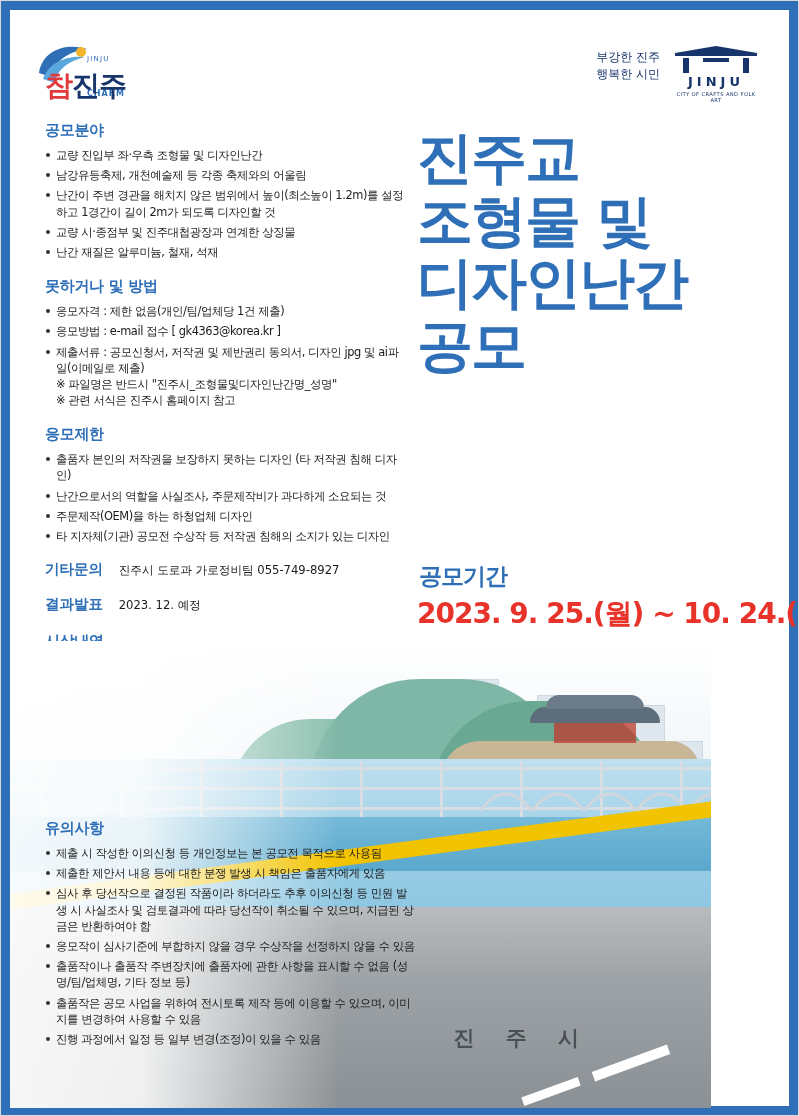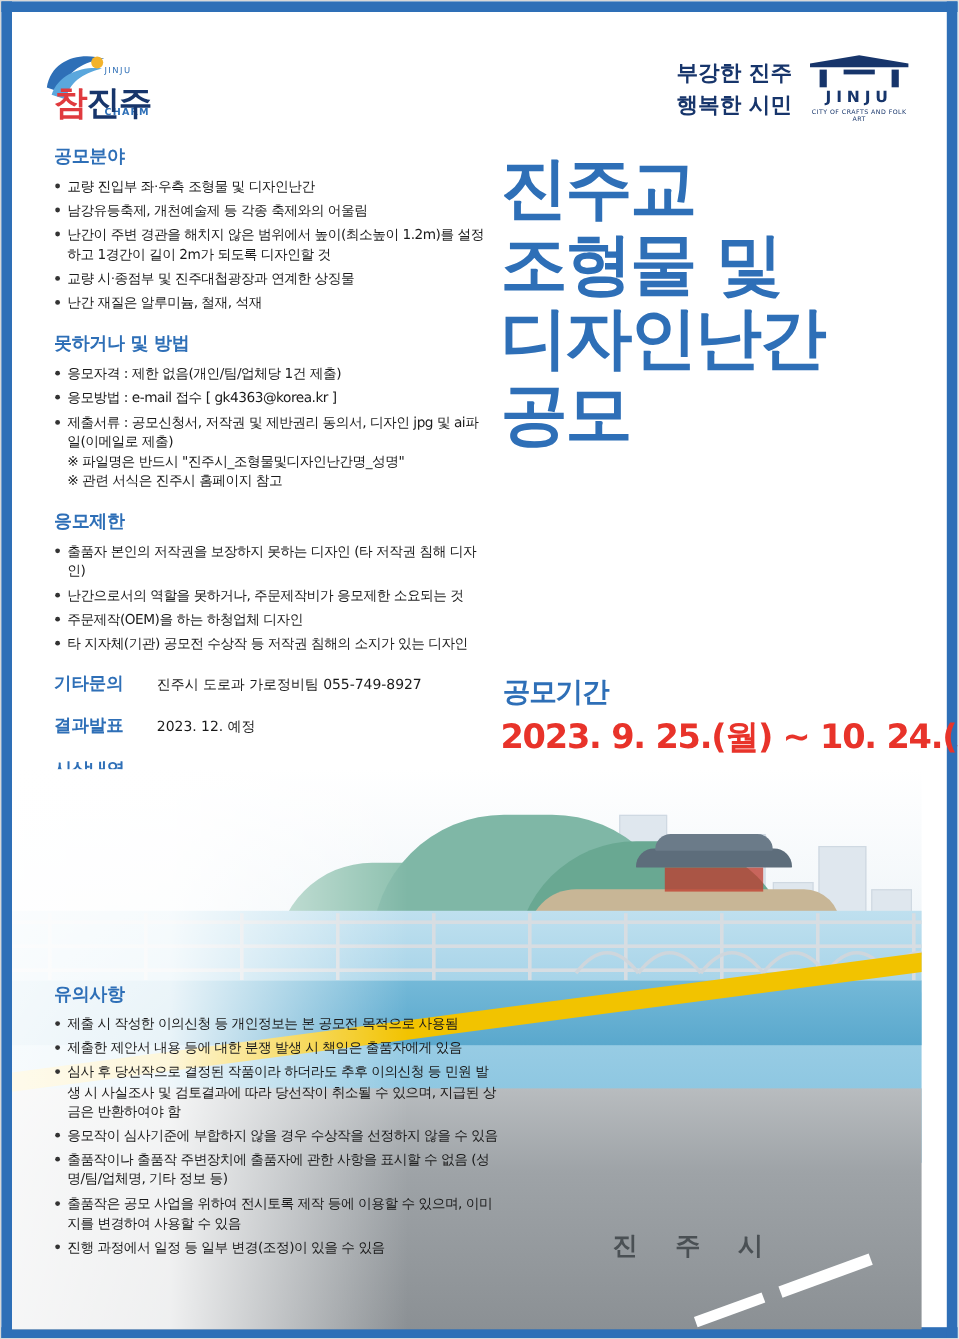--- a/index.html
+++ b/index.html
@@ -44,21 +44,21 @@
   .logo .kr {
     position:absolute; left:10px; top:28px;
     font-size:28px; font-weight:bold; color:#17356b; letter-spacing:-1px;
   }
   .logo .kr .red { color:#e03a3e; }
 
   
   .slogan {
     position:absolute; right:138px; top:48px;
     text-align:center; line-height:1.45;
-    font-size:18px; font-weight:bold; color:#17356b;
+    font-size:12px; font-weight:normal; color:#17356b;
   }
   .ci {
     position:absolute; right:36px; top:44px; width:92px; height:52px;
     text-align:center;
   }
   .ci .gate { width:86px; height:28px; position:relative; margin:0 auto; }
   .ci .ci-name {
     font-size:13px; letter-spacing:4px; color:#17356b; font-weight:bold;
     margin-top:1px;
   }
@@ -82,21 +82,21 @@
     font-size:11.4px; line-height:1.42; letter-spacing:-0.4px; color:#1a1a1a;
   }
   ul.bul > li:before {
     content:""; position:absolute; left:1px; top:6px;
     width:4px; height:4px; border-radius:50%; background:#333;
   }
   .note { display:block; letter-spacing:-0.4px; }
 
   .inline-sec { margin-top:16px; font-size:11.6px; }
   .inline-sec .lbl {
-    color:#2e6fb7; font-weight:bold; font-size:14.5px; margin-right:24px;
+    color:#2e6fb7; font-weight:bold; font-size:14.5px; margin-right:12px;
   }
   .inline-sec .val { color:#1a1a1a; font-size:11.6px;text-align:right; }
 
   
   .prize-table {
     border-collapse:collapse; margin:7px 0 0 12px; width:295px;
     background:#ffffff;
   }
   .prize-table td {
     border:1px solid #9bb8d4; height:19px;
@@ -120,21 +120,21 @@
     position:absolute; left:418px; top:560px;
     font-size:23px; font-weight:bold; color:#2e6fb7; letter-spacing:-1px;
   }
   .period-date {
     position:absolute; left:416px; top:594px;
     font-size:28px; font-weight:bold; color:#e8332a; letter-spacing:-1px;
     white-space:nowrap;
   }
 
   
-  .illus { position:absolute; left:9px; top:640px; width:758px; height:467px; overflow:hidden;padding-left:36px; }
+  .illus { position:absolute; left:9px; top:640px; width:701px; height:467px; overflow:hidden;padding-left:36px; }
   .sky {
     position:absolute; left:0; top:0; width:781px; height:150px;
     background:linear-gradient(#ffffff, #eef4f8);
   }
   .city { position:absolute; right:0; top:8px; width:300px; height:180px; }
   .bldg { position:absolute; background:#dfe7ee; border:1px solid #cfd9e2; }
   .water {
     position:absolute; left:0; top:118px; width:781px; height:210px;
     background:linear-gradient(180deg,#bfe0ef 0%, #9ecfe6 40%, #7fc0dd 100%);
   }
@@ -278,21 +278,21 @@
           <span class="note">※ 파일명은 반드시 "진주시_조형물및디자인난간명_성명"</span>
           <span class="note">※ 관련 서식은 진주시 홈페이지 참고</span>
         </li>
       </ul>
     </div>
 
     <div class="sec">
       <div class="sec-title">응모제한</div>
       <ul class="bul">
         <li>출품자 본인의 저작권을 보장하지 못하는 디자인 (타 저작권 침해 디자인)</li>
-        <li>난간으로서의 역할을 못하거나, 주문제작비가 응모제한 소요되는 것</li>
+        <li>난간으로서의 역할을 사실조사, 주문제작비가 과다하게 소요되는 것</li>
         <li>주문제작(OEM)을 하는 하청업체 디자인</li>
         <li>타 지자체(기관) 공모전 수상작 등 저작권 침해의 소지가 있는 디자인</li>
       </ul>
     </div>
 
     <div class="inline-sec">
       <span class="lbl">기타문의</span>
       <span class="val">진주시 도로과 가로정비팀 055-749-8927</span>
     </div>
 

